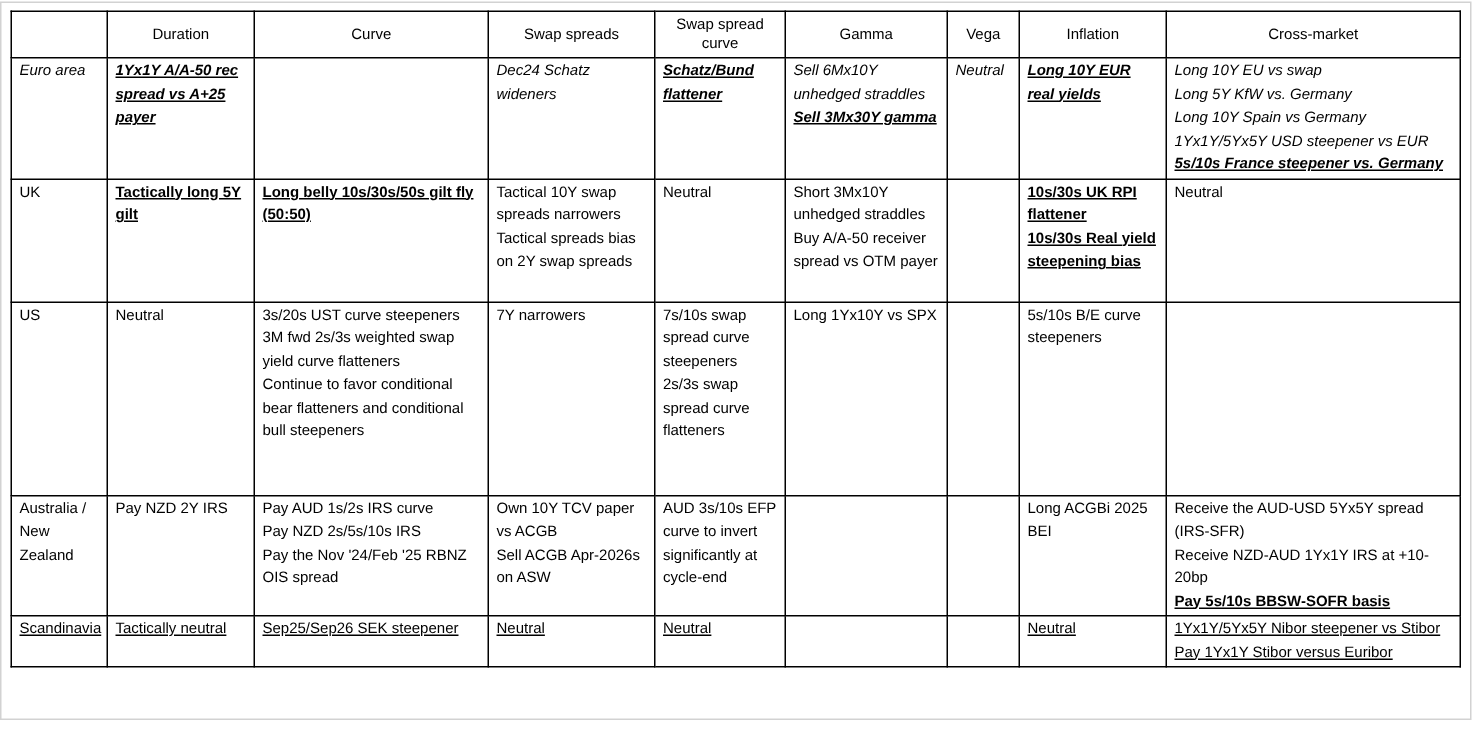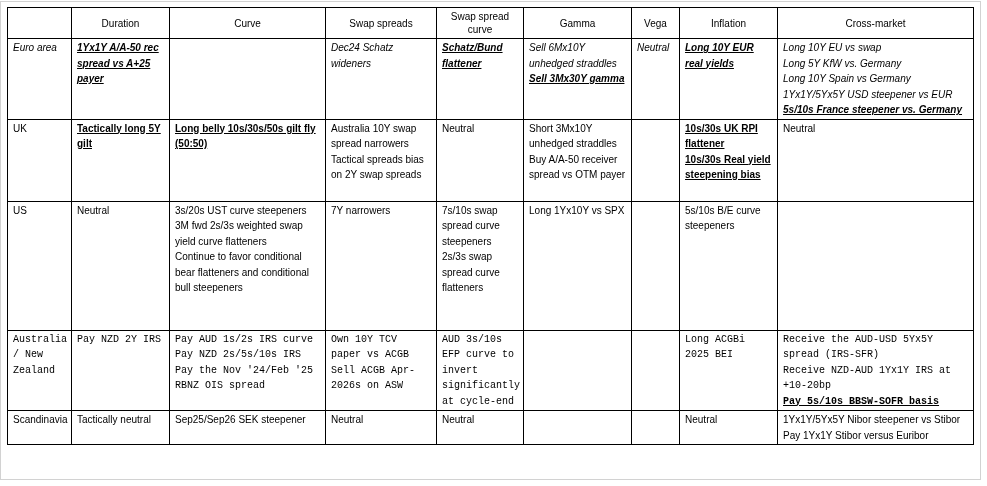--- a/index.html
+++ b/index.html
@@ -28,22 +28,22 @@
     line-height:13px;padding:2px 2px;
   }
   .trades td.region{padding-right:0;}
   .trades td.cross{padding-right:1px;}
   .em{font-weight:700;text-decoration:underline;}
   tr.rh-h{height:30px;margin-top:16px;}
   tr.rh0{height:79px;font-style:italic;}
   tr.rh1{height:82px;}
   tr.rh2{height:129px;}
   tr.rh3{height:34px;}
-  tr.rh4{height:76px;font-family:Liberation Mono, monospace;}
-  tr.rh5{height:30px;}
+  tr.rh4{height:76px;}
+  tr.rh5{height:30px;text-decoration:underline;}
 </style>
 </head>
 <body>
 
 <div class="page-frame"></div>
 
 <table class="trades">
   <colgroup>
     <col style="width:64px">
       <col style="width:98px">
@@ -103,21 +103,21 @@
 
     <tr class="rh1">
       <td class="region">UK</td>
       <td>
         <div class="em">Tactically long 5Y gilt</div>
       </td>
       <td>
         <div class="em">Long belly 10s/30s/50s gilt fly (50:50)</div>
       </td>
       <td>
-        <div>Australia 10Y swap spread narrowers</div>
+        <div>Tactical 10Y swap spreads narrowers</div>
         <div>Tactical spreads bias on 2Y swap spreads</div>
       </td>
       <td>
         <div>Neutral</div>
       </td>
       <td>
         <div>Short 3Mx10Y unhedged straddles</div>
         <div>Buy A/A-50 receiver spread vs OTM payer</div>
       </td>
       <td></td>

